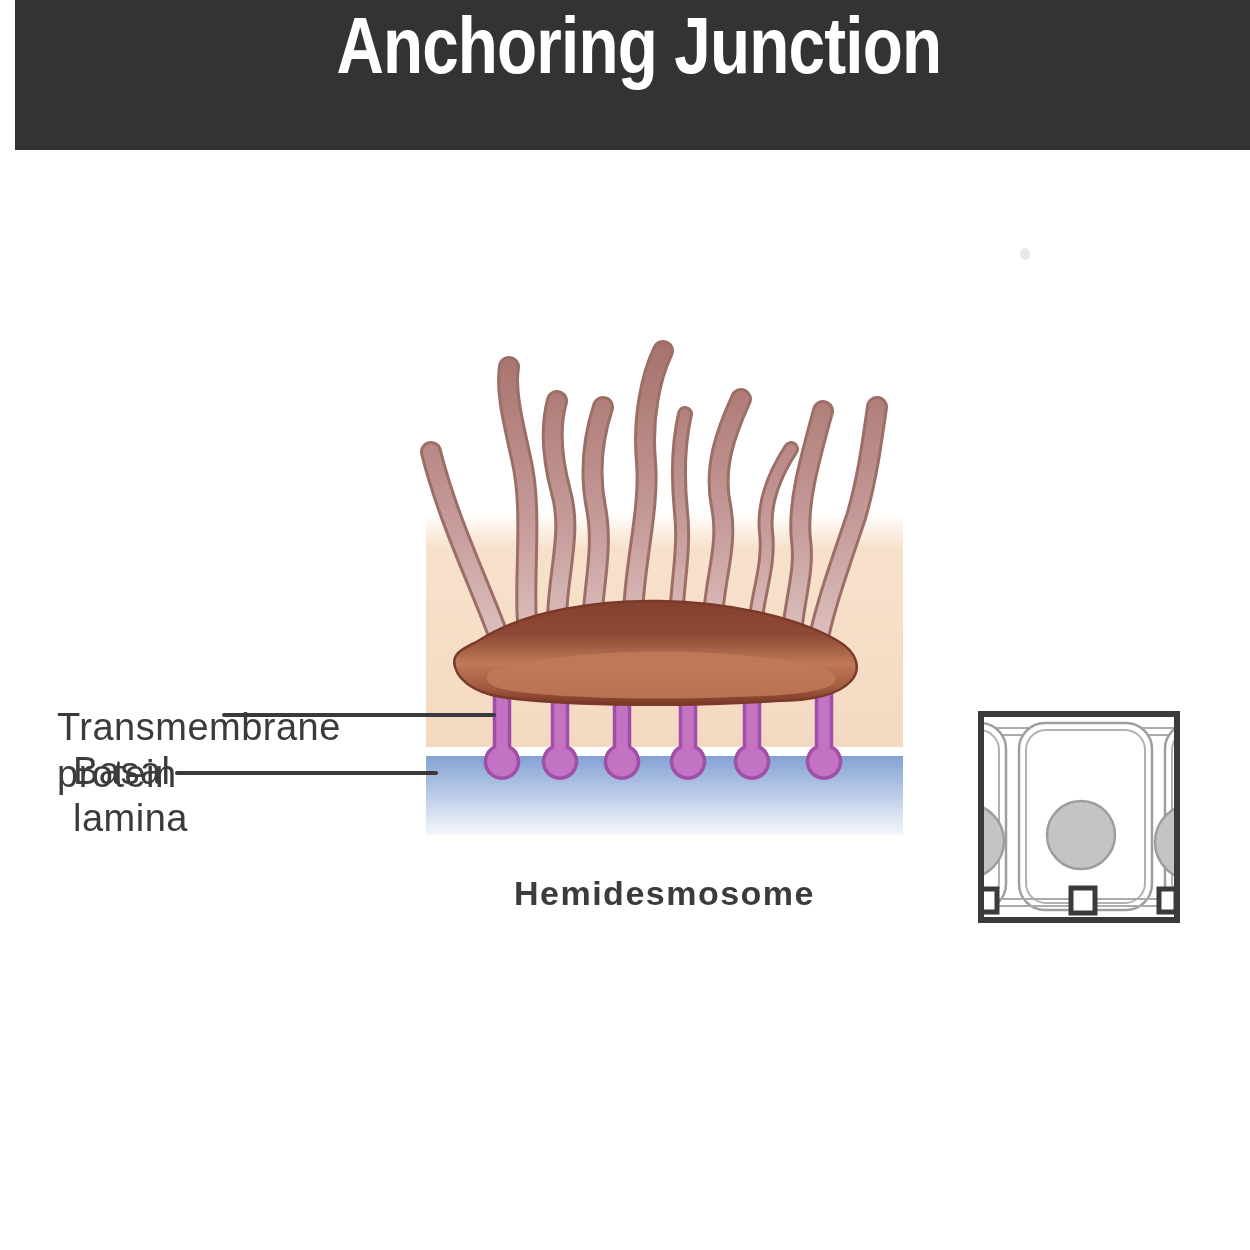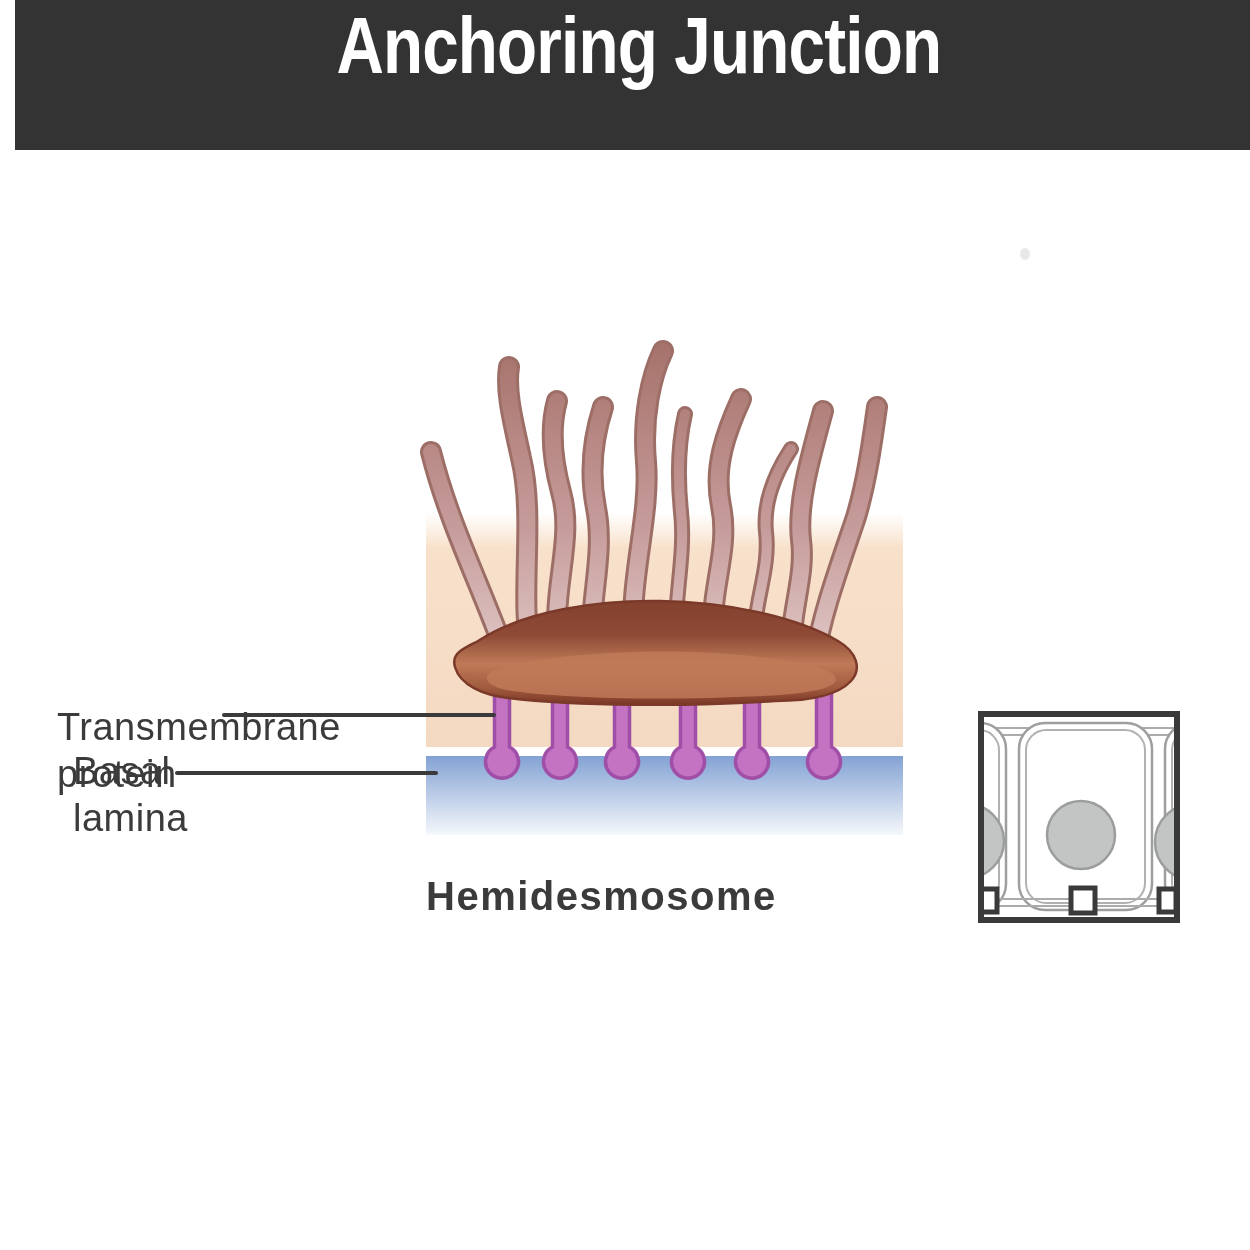--- a/index.html
+++ b/index.html
@@ -27,22 +27,22 @@
   }
   #label-transmembrane{left:57px;top:660px;margin-top:44px;}
   #label-basal{left:73px;top:748px;}
   .leader{
     position:absolute;height:4px;border-radius:2px;
     background:var(--leader-line,#3a3a3a);
   }
   #leader-transmembrane{left:222px;top:713px;width:274px;}
   #leader-basal{left:175px;top:771px;width:263px;}
   .caption{
-    position:absolute;left:426px;top:874px;width:477px;
-    font-size:40px;font-weight:700;letter-spacing:1.5px;
+    position:absolute;left:426px;top:874px;width:477px;text-align:center;
+    font-size:34px;font-weight:700;letter-spacing:1.5px;
     color:var(--label-text,#3b3b3b);
   }
   .speck{
     position:absolute;left:1020px;top:248px;width:10px;height:12px;
     border-radius:50%;background:#d9d9d9;opacity:.6;
   }
   
   .fil-out{fill:none;stroke:var(--filament-outline);stroke-width:22;stroke-linecap:round;}
   .fil-in{fill:none;stroke:url(#gFil);stroke-width:16;stroke-linecap:round;}
   .fil-out.thin{stroke-width:16;}

